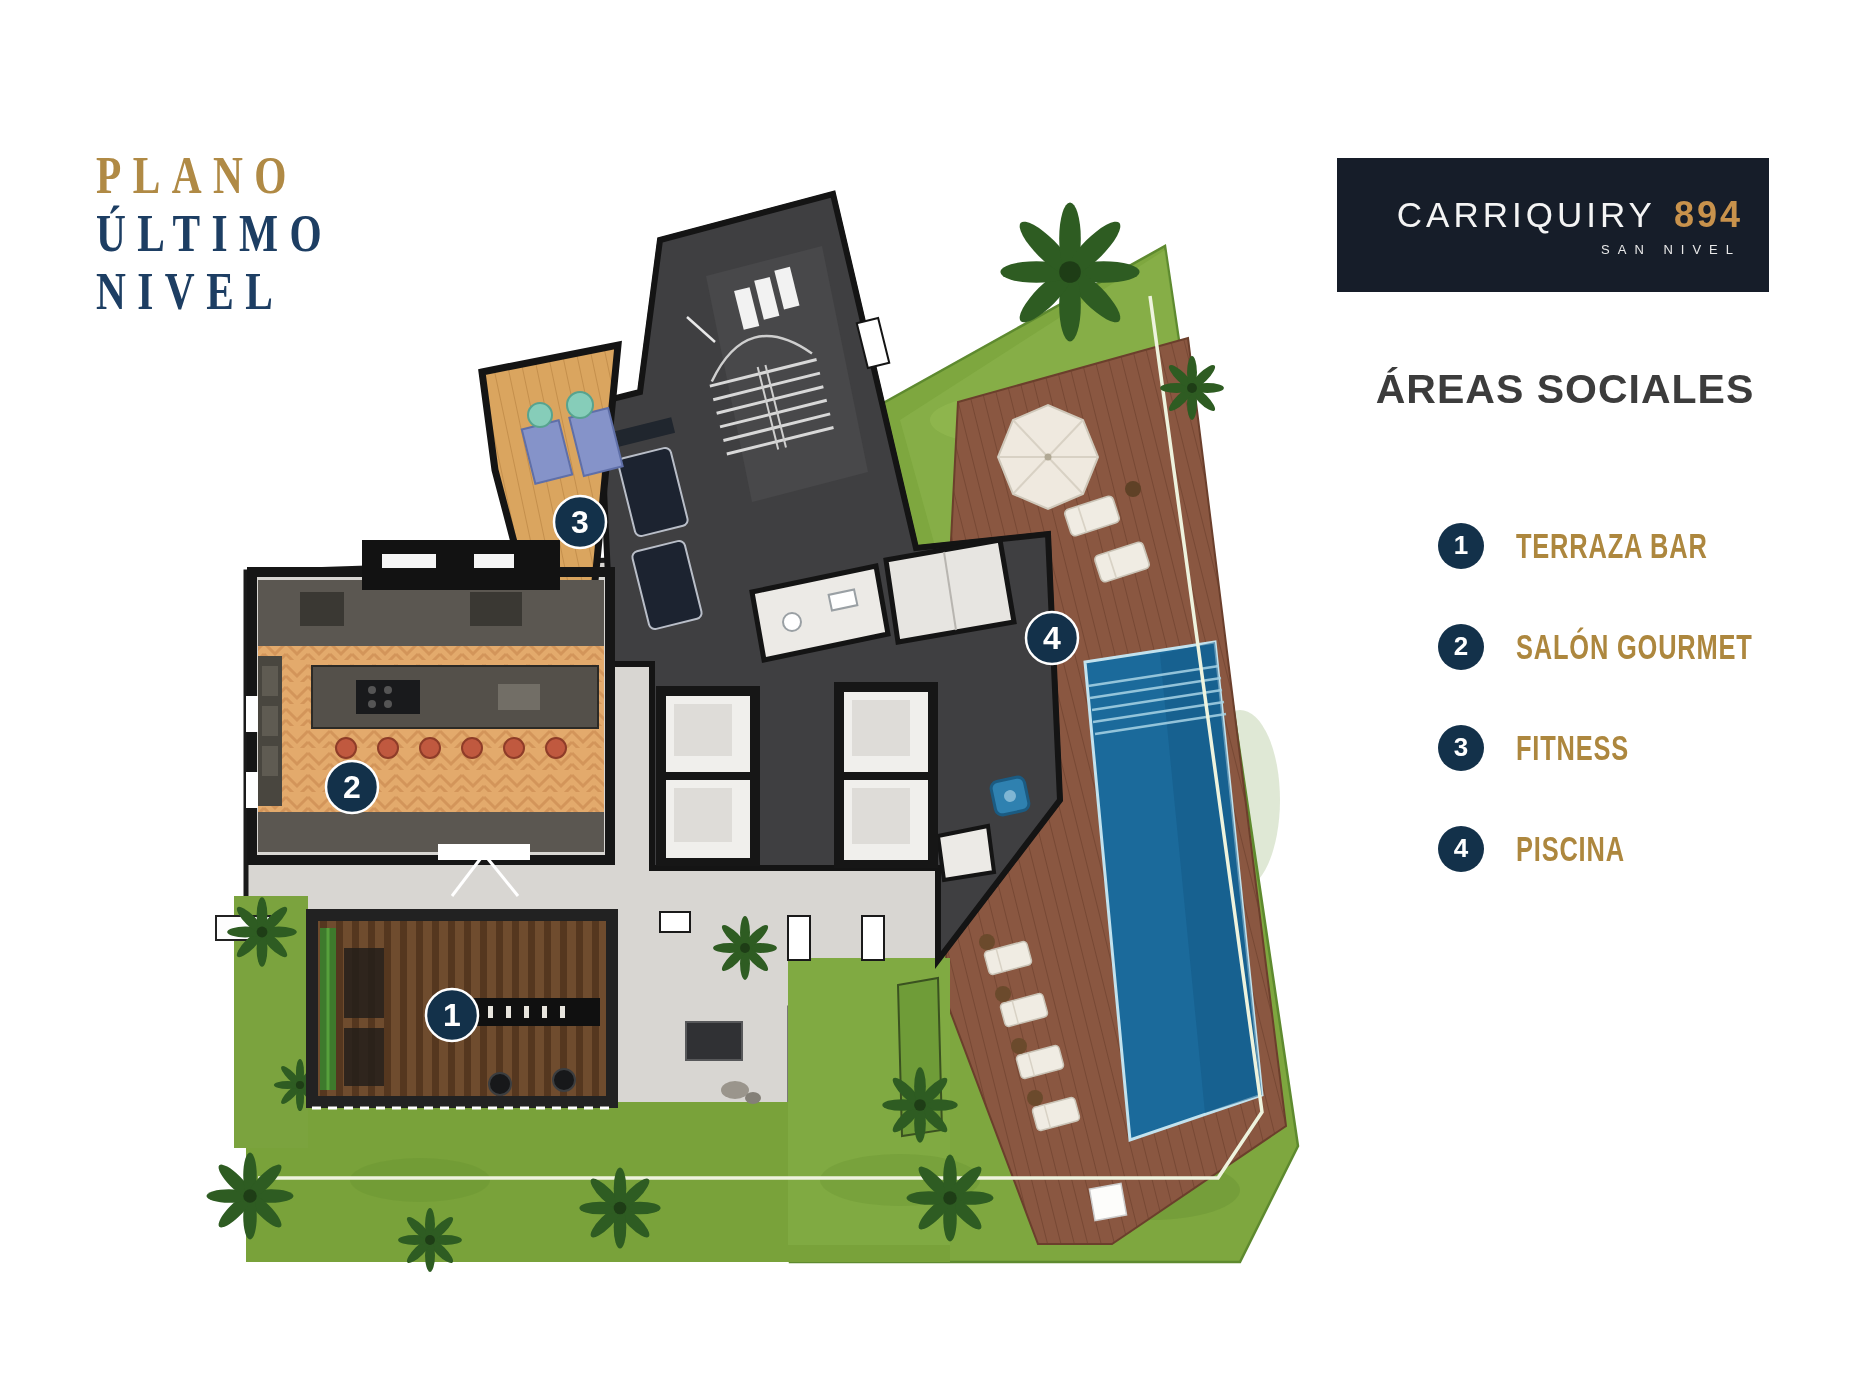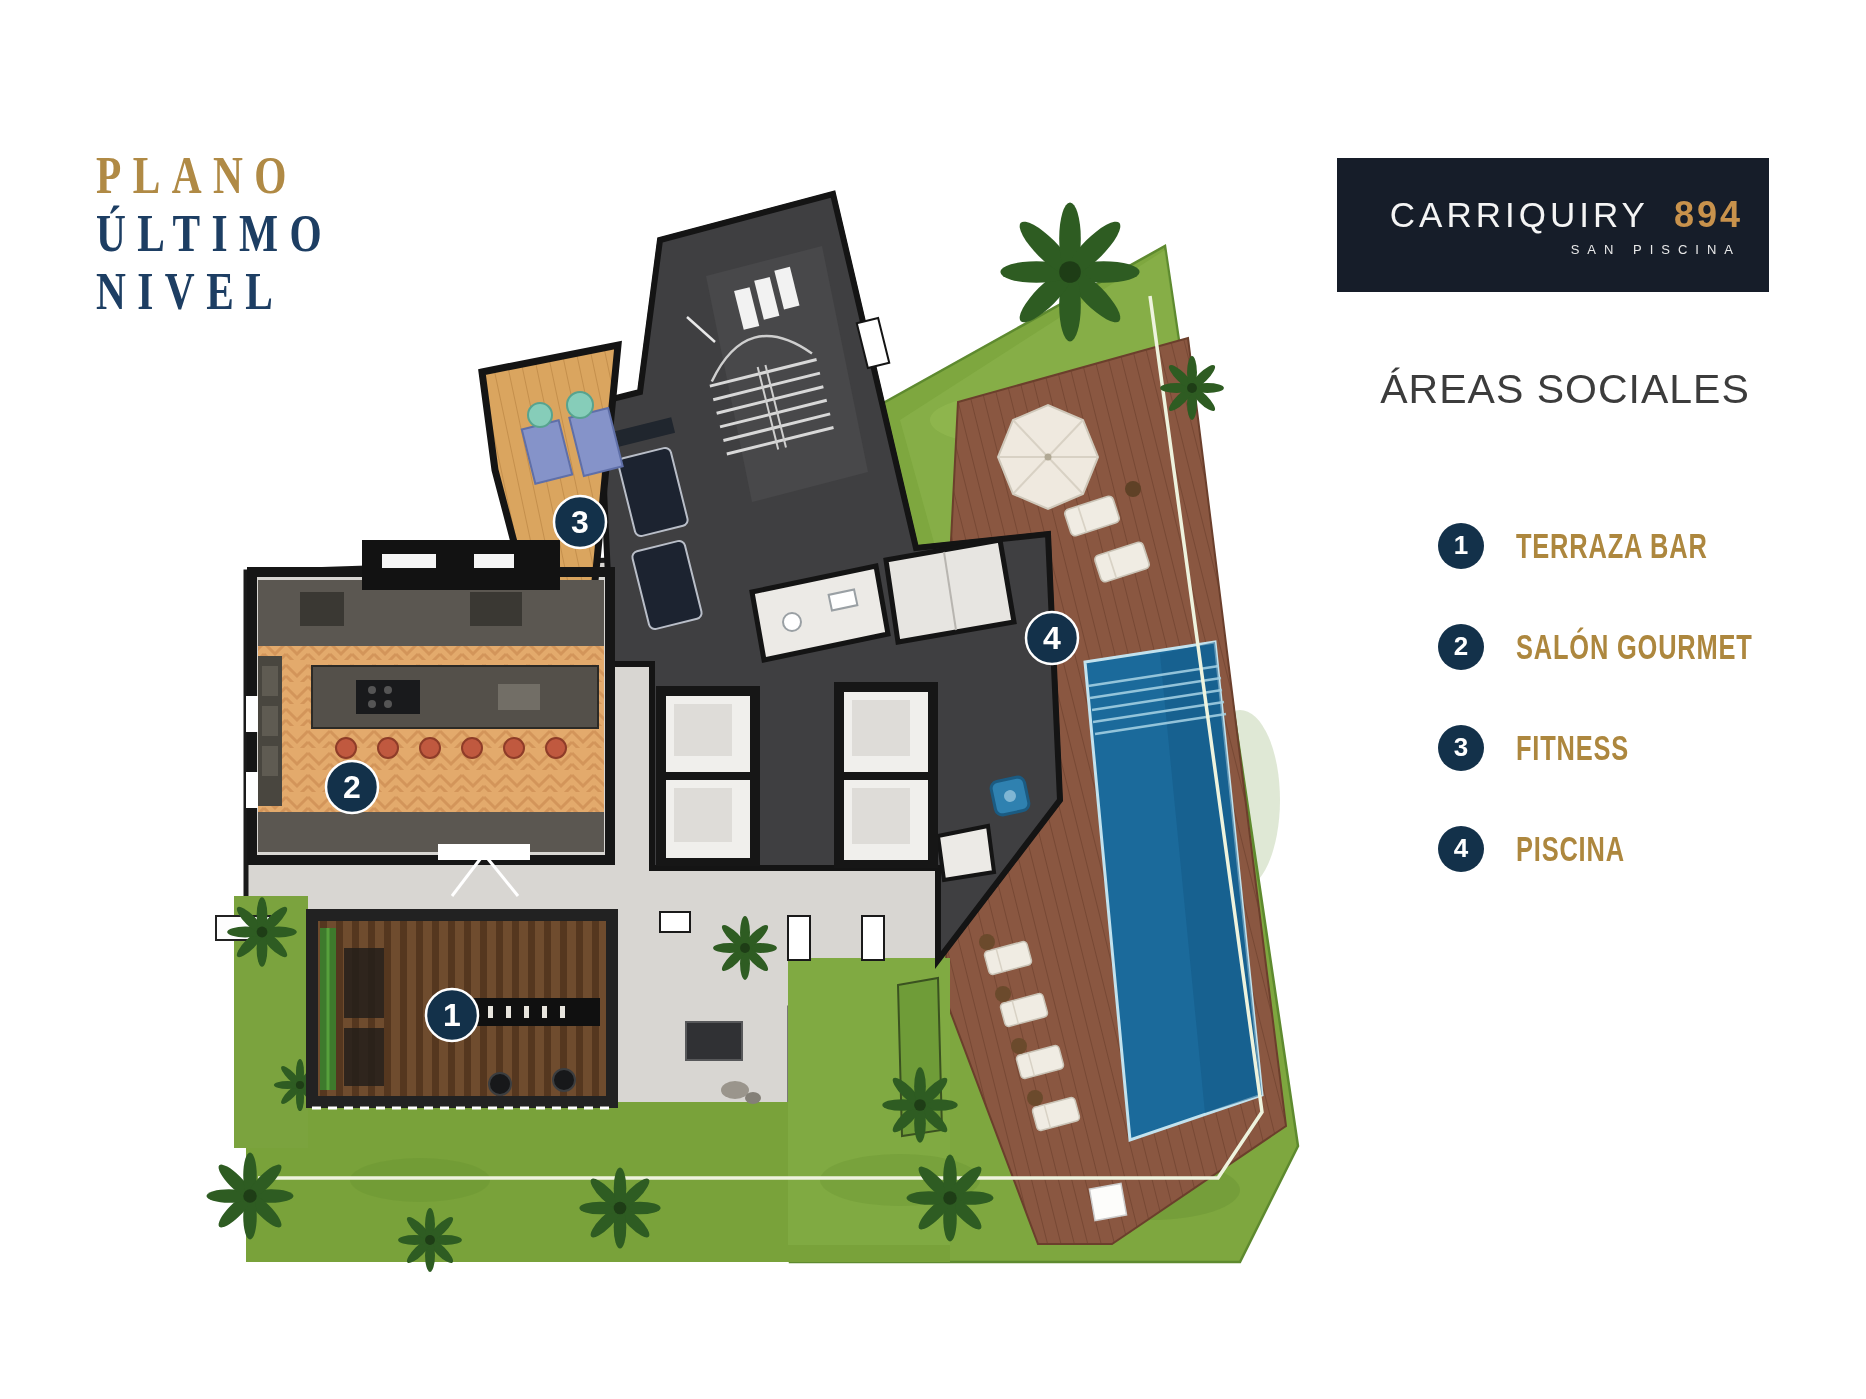--- a/index.html
+++ b/index.html
@@ -9,27 +9,27 @@
   
   .title-block{position:absolute;left:96px;top:146px;font-family:Liberation Serif, serif;}
   .title-line{font-size:47px;font-weight:bold;letter-spacing:13px;line-height:58px;
               transform:scale(0.88,1.14);transform-origin:left center;white-space:nowrap;}
   .t-gold{color:#b08a45;}
   .t-navy{color:#1d3e63;}
   
   .logo-box{position:absolute;left:1337px;top:158px;width:432px;height:134px;background:#161d29;
             display:flex;flex-direction:column;justify-content:center;align-items:flex-end;
             padding:0;box-sizing:border-box;}
-  .logo-row{display:flex;align-items:baseline;gap:25px;margin-right:26px;}
+  .logo-row{display:flex;align-items:baseline;gap:18px;margin-right:26px;}
   .logo-brand{color:#f4f4f4;font-size:35px;font-weight:normal;letter-spacing:4px;}
   .logo-num{color:#c8924c;font-size:36px;font-weight:bold;letter-spacing:3px;}
   .logo-loc{color:#e9e9e9;font-size:13px;letter-spacing:8px;margin-right:28px;margin-top:6px;}
   
   .legend-heading{position:absolute;left:1350px;top:366px;width:430px;text-align:center;
-                  font-size:41px;font-weight:normal;color:#3c3c3c;letter-spacing:1px;}
+                  font-size:41px;font-weight:bold;color:#3c3c3c;letter-spacing:1px;}
   .legend{position:absolute;left:1438px;top:495px;}
   .legend-row{display:flex;align-items:center;height:101px;gap:32px;}
   .legend-circle{width:46px;height:46px;border-radius:50%;background:#13314a;color:#ffffff;
                  display:flex;align-items:center;justify-content:center;
                  font-size:26px;font-weight:bold;flex:0 0 auto;}
   .legend-label{color:#ad873e;font-size:31px;font-weight:bold;letter-spacing:1px;
                 transform:scale(0.82,1.16);transform-origin:left center;white-space:nowrap;}
 </style>
 </head>
 <body>
@@ -312,21 +312,21 @@
     <div class="title-line t-gold">PLANO</div>
     <div class="title-line t-navy">ÚLTIMO</div>
     <div class="title-line t-navy">NIVEL</div>
   </div>
 
   <div class="logo-box">
     <div class="logo-row">
       <span class="logo-brand">CARRIQUIRY</span>
       <span class="logo-num">894</span>
     </div>
-    <div class="logo-loc">SAN PISCINA</div>
+    <div class="logo-loc">SAN NIVEL</div>
   </div>
 
   <div class="legend-heading">ÁREAS SOCIALES</div>
   <div class="legend">
     <div class="legend-row">
       <div class="legend-circle">1</div>
       <div class="legend-label">TERRAZA BAR</div>
     </div>
     <div class="legend-row">
       <div class="legend-circle">2</div>

